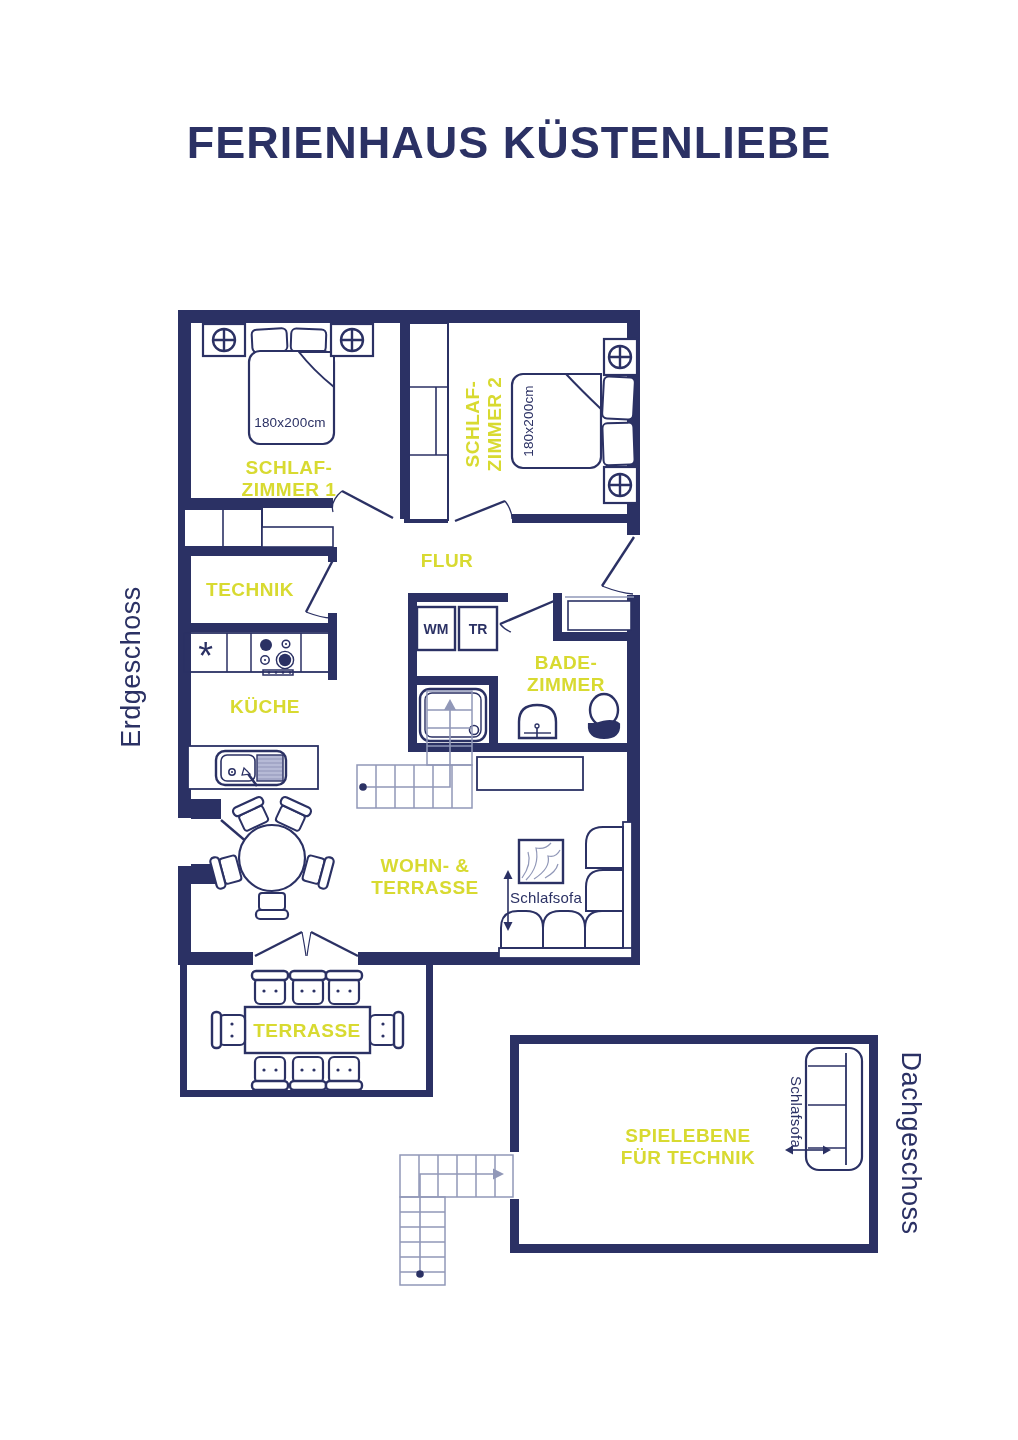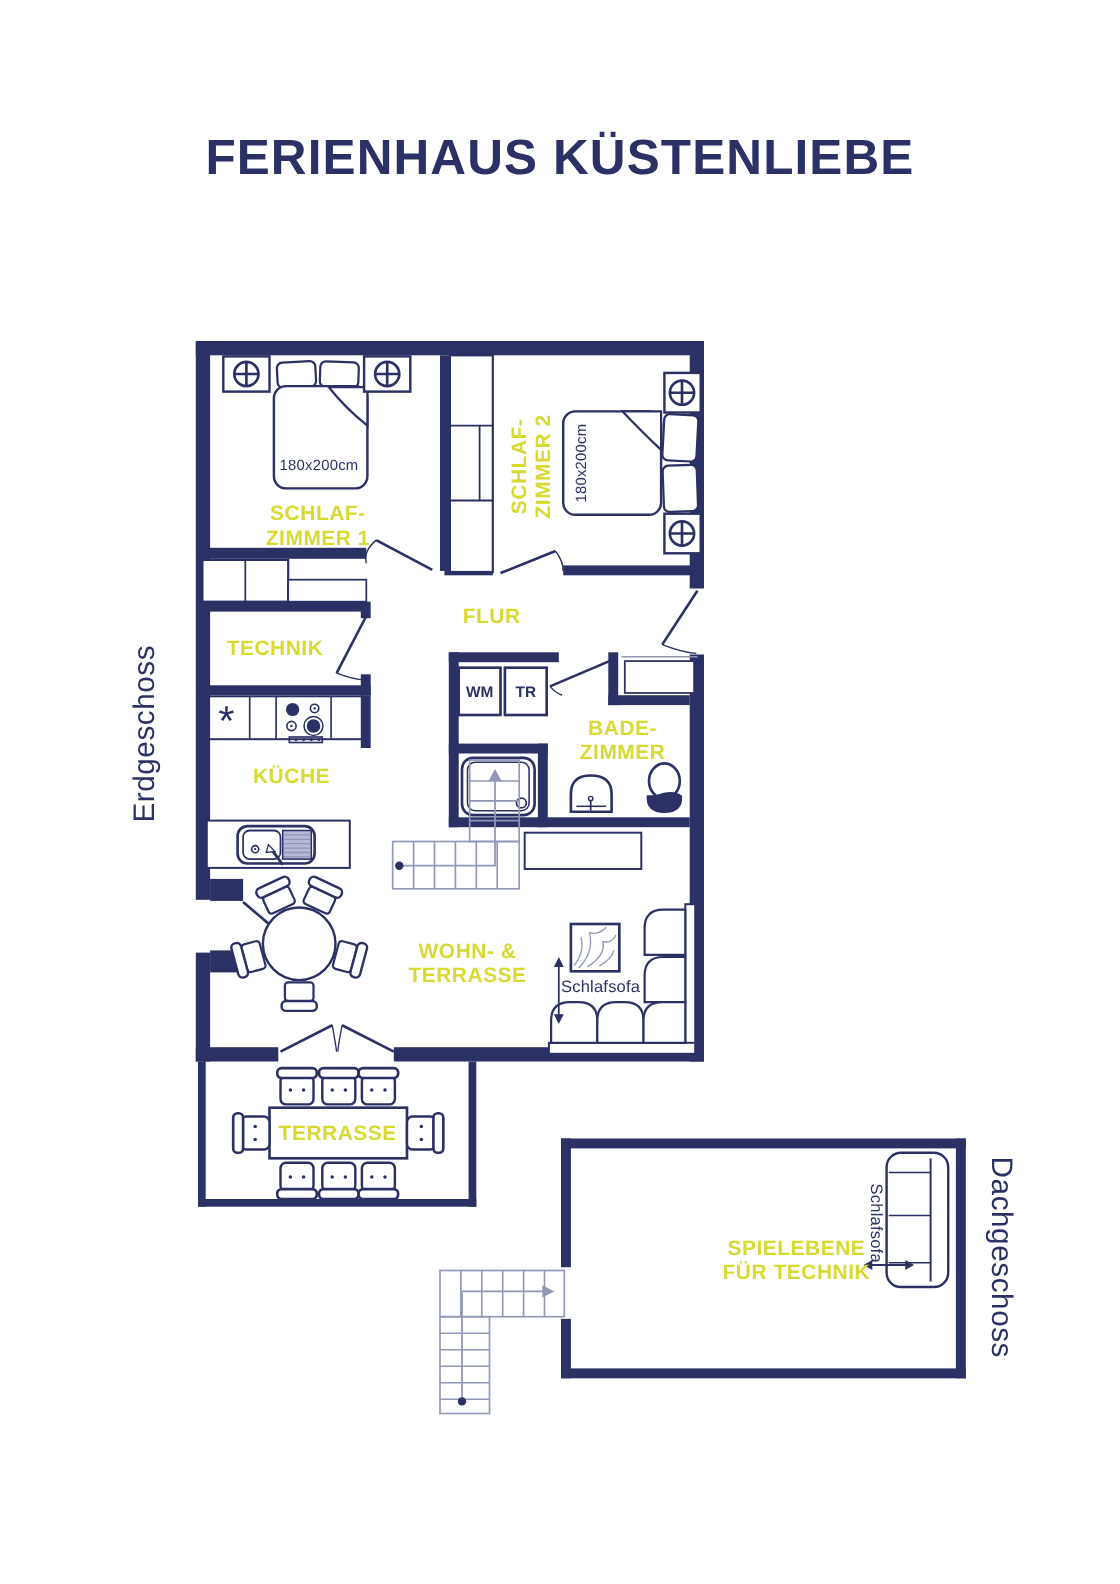--- a/index.html
+++ b/index.html
@@ -368,19 +368,19 @@
   </div>
 
   <div class="lbl" style="left:425px;top:877px;">
     <span>WOHN- &amp;</span><br>
     <span>TERRASSE</span>
   </div>
   <div class="lbl sofa navy" style="left:546px;top:898px;">Schlafsofa</div>
 
   <div class="lbl" style="left:307px;top:1031px;">TERRASSE</div>
 
-  <div class="lbl" style="left:688px;top:1147px;margin-left:36px;">
+  <div class="lbl" style="left:688px;top:1147px;">
     <span>SPIELEBENE</span><br>
     <span>FÜR TECHNIK</span>
   </div>
   <div class="lbl sofa navy rotr" style="left:796px;top:1112px;">Schlafsofa</div>
 
 </div>
 
 </body></html>

